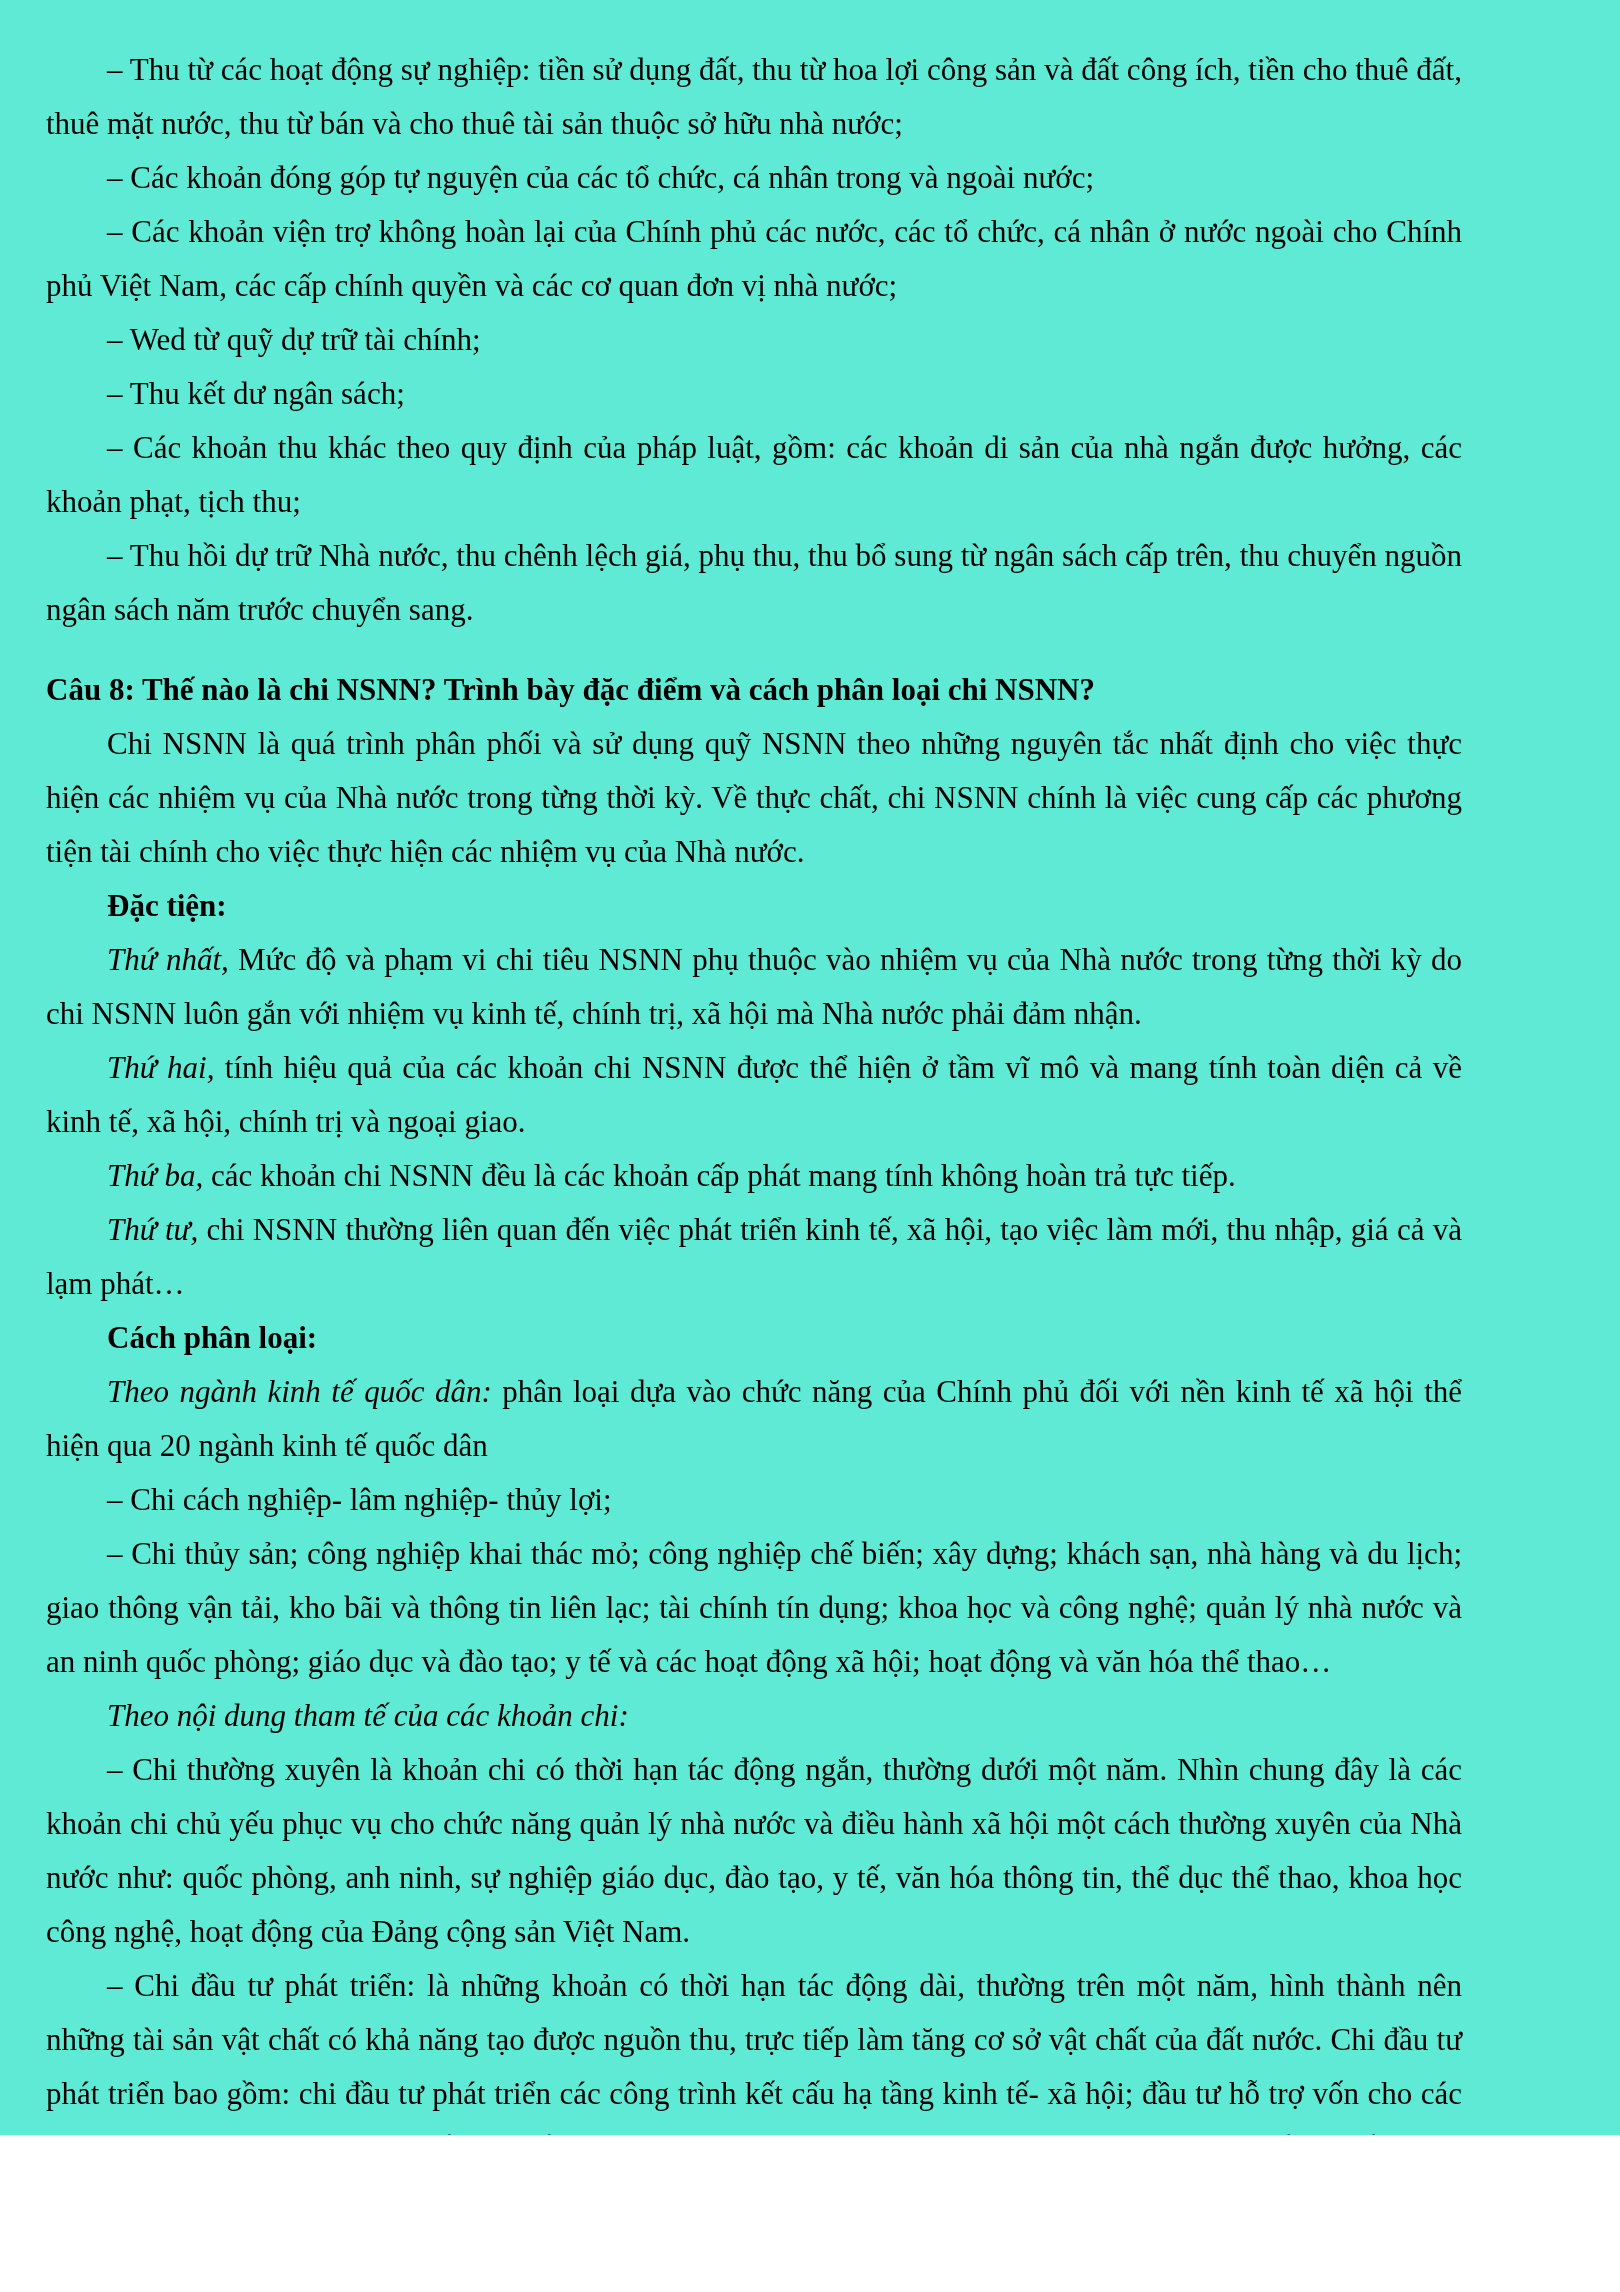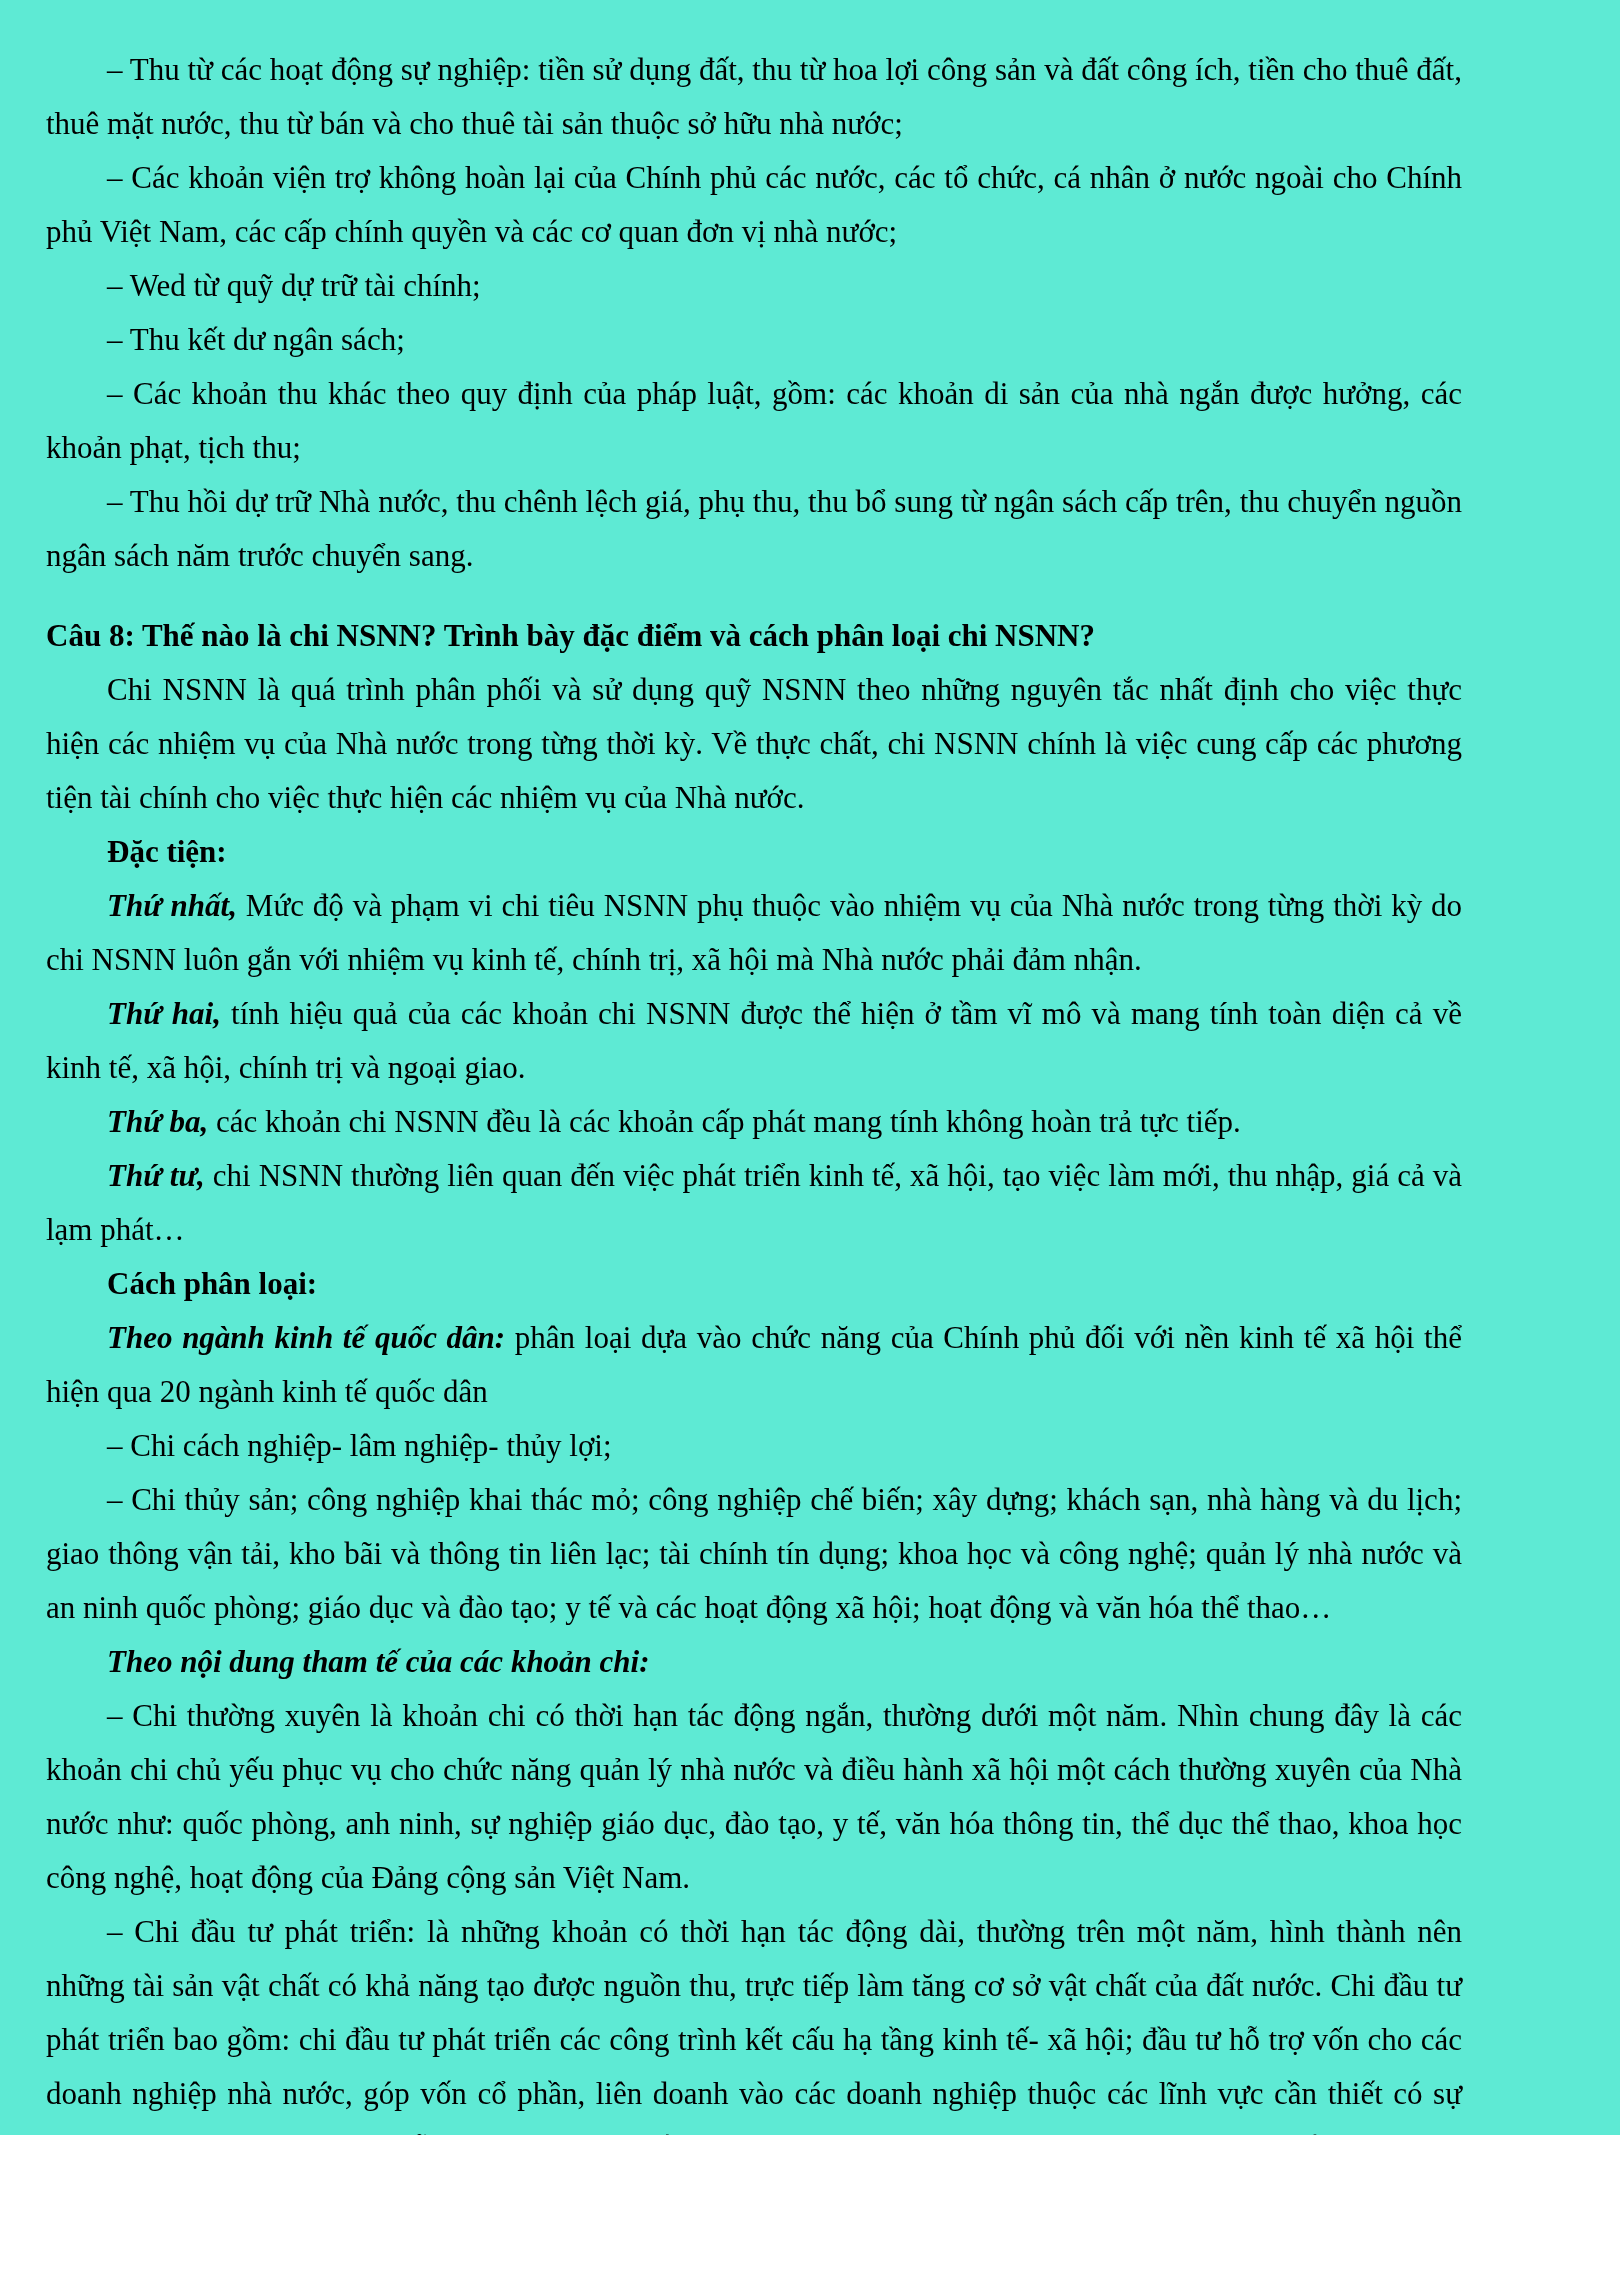--- a/index.html
+++ b/index.html
@@ -44,30 +44,30 @@
     font-weight: bold;
     text-indent: 0;
     margin-top: 25.5px;
   }
   .subheading {
     font-weight: bold;
     text-indent: 61px;
   }
   .it {
     font-style: italic;
-    font-weight: bold;
   }
 </style>
 </head>
 <body>
 
 <div id="page">
   <div class="doc-body">
 
     <p class="para-dash">– Thu từ các hoạt động sự nghiệp: tiền sử dụng đất, thu từ hoa lợi công sản và đất công ích, tiền cho thuê đất, thuê mặt nước, thu từ bán và cho thuê tài sản thuộc sở hữu nhà nước;</p>
+    <p class="para-dash">– Các khoản đóng góp tự nguyện của các tổ chức, cá nhân trong và ngoài nước;</p>
     <p class="para-dash">– Các khoản viện trợ không hoàn lại của Chính phủ các nước, các tổ chức, cá nhân ở nước ngoài cho Chính phủ Việt Nam, các cấp chính quyền và các cơ quan đơn vị nhà nước;</p>
     <p class="para-dash">– Wed từ quỹ dự trữ tài chính;</p>
     <p class="para-dash">– Thu kết dư ngân sách;</p>
     <p class="para-dash">– Các khoản thu khác theo quy định của pháp luật, gồm: các khoản di sản của nhà ngắn được hưởng, các khoản phạt, tịch thu;</p>
     <p class="para-dash">– Thu hồi dự trữ Nhà nước, thu chênh lệch giá, phụ thu, thu bổ sung từ ngân sách cấp trên, thu chuyển nguồn ngân sách năm trước chuyển sang.</p>
 
     <p class="heading">Câu 8: Thế nào là chi NSNN? Trình bày đặc điểm và cách phân loại chi NSNN?</p>
 
     <p class="para">Chi NSNN là quá trình phân phối và sử dụng quỹ NSNN theo những nguyên tắc nhất định cho việc thực hiện các nhiệm vụ của Nhà nước trong từng thời kỳ. Về thực chất, chi NSNN chính là việc cung cấp các phương tiện tài chính cho việc thực hiện các nhiệm vụ của Nhà nước.</p>
 

